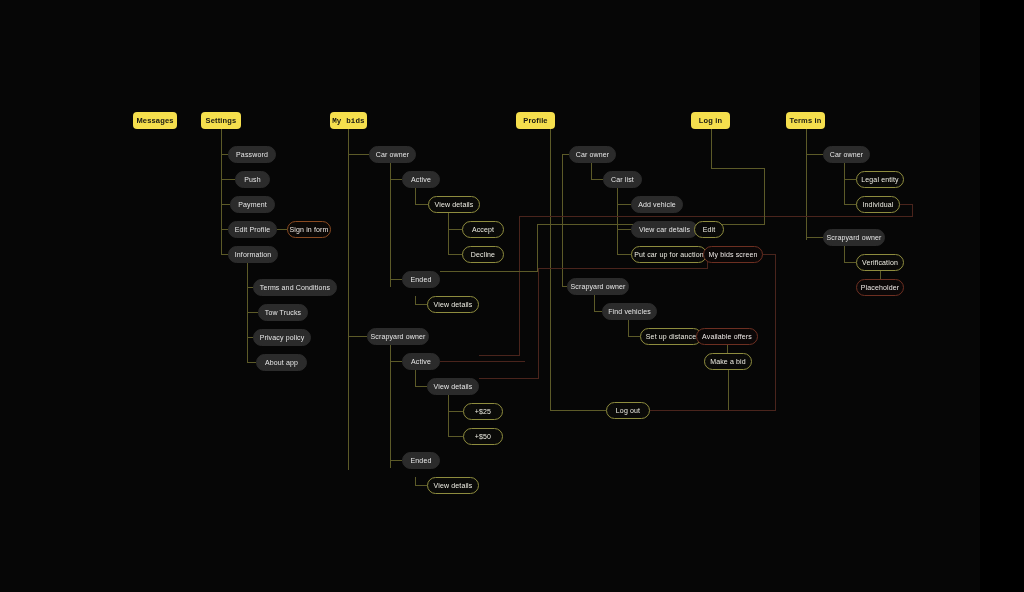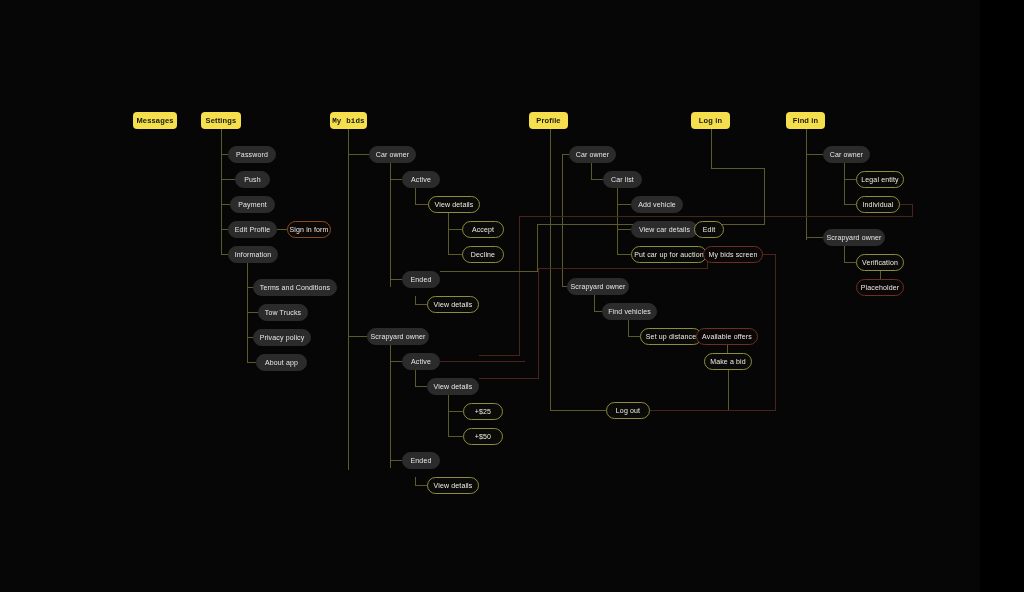--- a/index.html
+++ b/index.html
@@ -141,23 +141,23 @@
       <path d="M519,216 L519,355 L479,355" stroke="#4a241c" stroke-width="1" fill="none" shape-rendering="crispEdges"></path>
       <path d="M711,129 L711,168 L764,168 L764,224 L537,224" stroke="#5c5a28" stroke-width="1" fill="none" shape-rendering="crispEdges"></path>
       <path d="M537,224 L537,271 L440,271" stroke="#5c5a28" stroke-width="1" fill="none" shape-rendering="crispEdges"></path>
       <path d="M707,254 L707,268 L538,268 L538,378 L479,378" stroke="#4a241c" stroke-width="1" fill="none" shape-rendering="crispEdges"></path>
       <path d="M440,361 L525,361" stroke="#4a241c" stroke-width="1" fill="none" shape-rendering="crispEdges"></path>
     </svg>
   <div id="nodes-layer">
       <div class="node root" style="left: 133px; top: 112px; width: 44px;">Messages</div>
       <div class="node root" style="left: 201px; top: 112px; width: 40px;">Settings</div>
       <div class="node root" style="left: 330px; top: 112px; width: 37px; font-family: Liberation Mono, monospace;">My bids</div>
-      <div class="node root" style="left: 529px; top: 112px; width: 39px; text-align: center;">Profile</div>
+      <div class="node root" style="left: 516px; top: 112px; width: 39px; text-align: center;">Profile</div>
       <div class="node root" style="left: 691px; top: 112px; width: 39px;">Log in</div>
-      <div class="node root" style="left: 786px; top: 112px; width: 39px;">Find in</div>
+      <div class="node root" style="left: 786px; top: 112px; width: 39px;">Terms in</div>
       <div class="node dark" style="left: 228px; top: 146px; width: 48px;">Password</div>
       <div class="node dark" style="left: 235px; top: 171px; width: 35px;">Push</div>
       <div class="node dark" style="left: 230px; top: 196px; width: 45px;">Payment</div>
       <div class="node dark" style="left: 228px; top: 221px; width: 49px;">Edit Profile</div>
       <div class="node outline orange" style="left: 287px; top: 221px; width: 44px;">Sign in form</div>
       <div class="node dark" style="left: 228px; top: 246px; width: 50px;">Information</div>
       <div class="node dark" style="left: 253px; top: 279px; width: 84px;">Terms and Conditions</div>
       <div class="node dark" style="left: 258px; top: 304px; width: 50px;">Tow Trucks</div>
       <div class="node dark" style="left: 253px; top: 329px; width: 58px;">Privacy policy</div>
       <div class="node dark" style="left: 256px; top: 354px; width: 51px;">About app</div>

